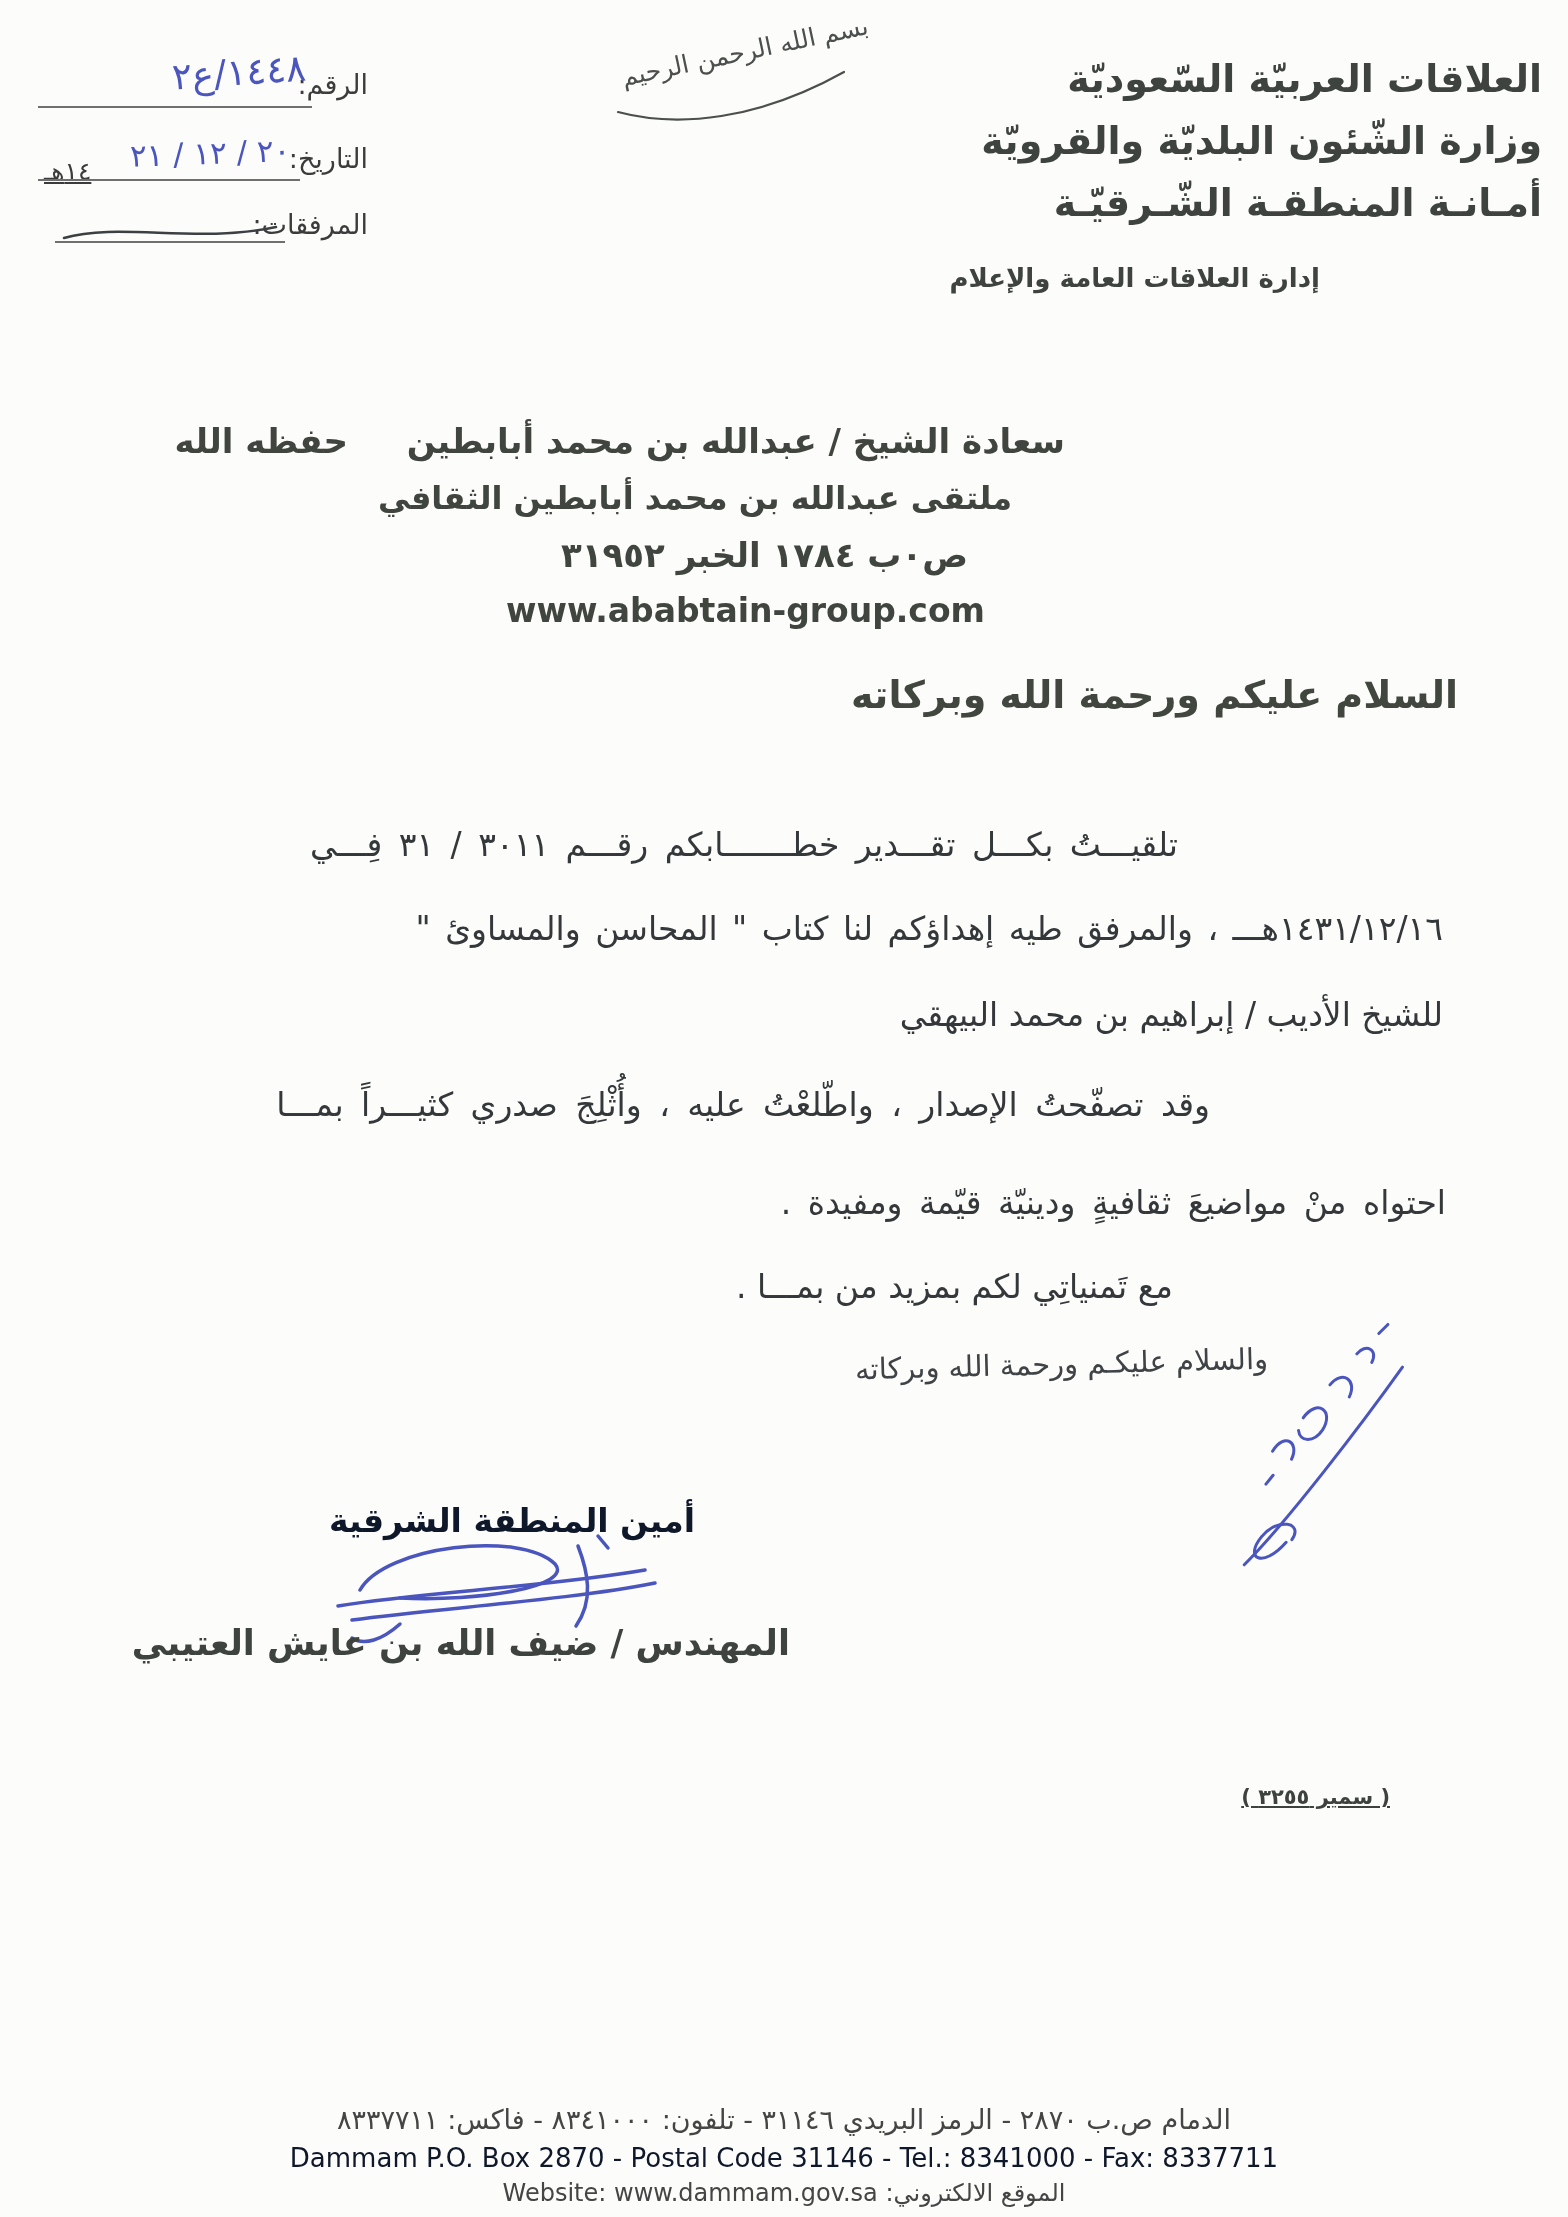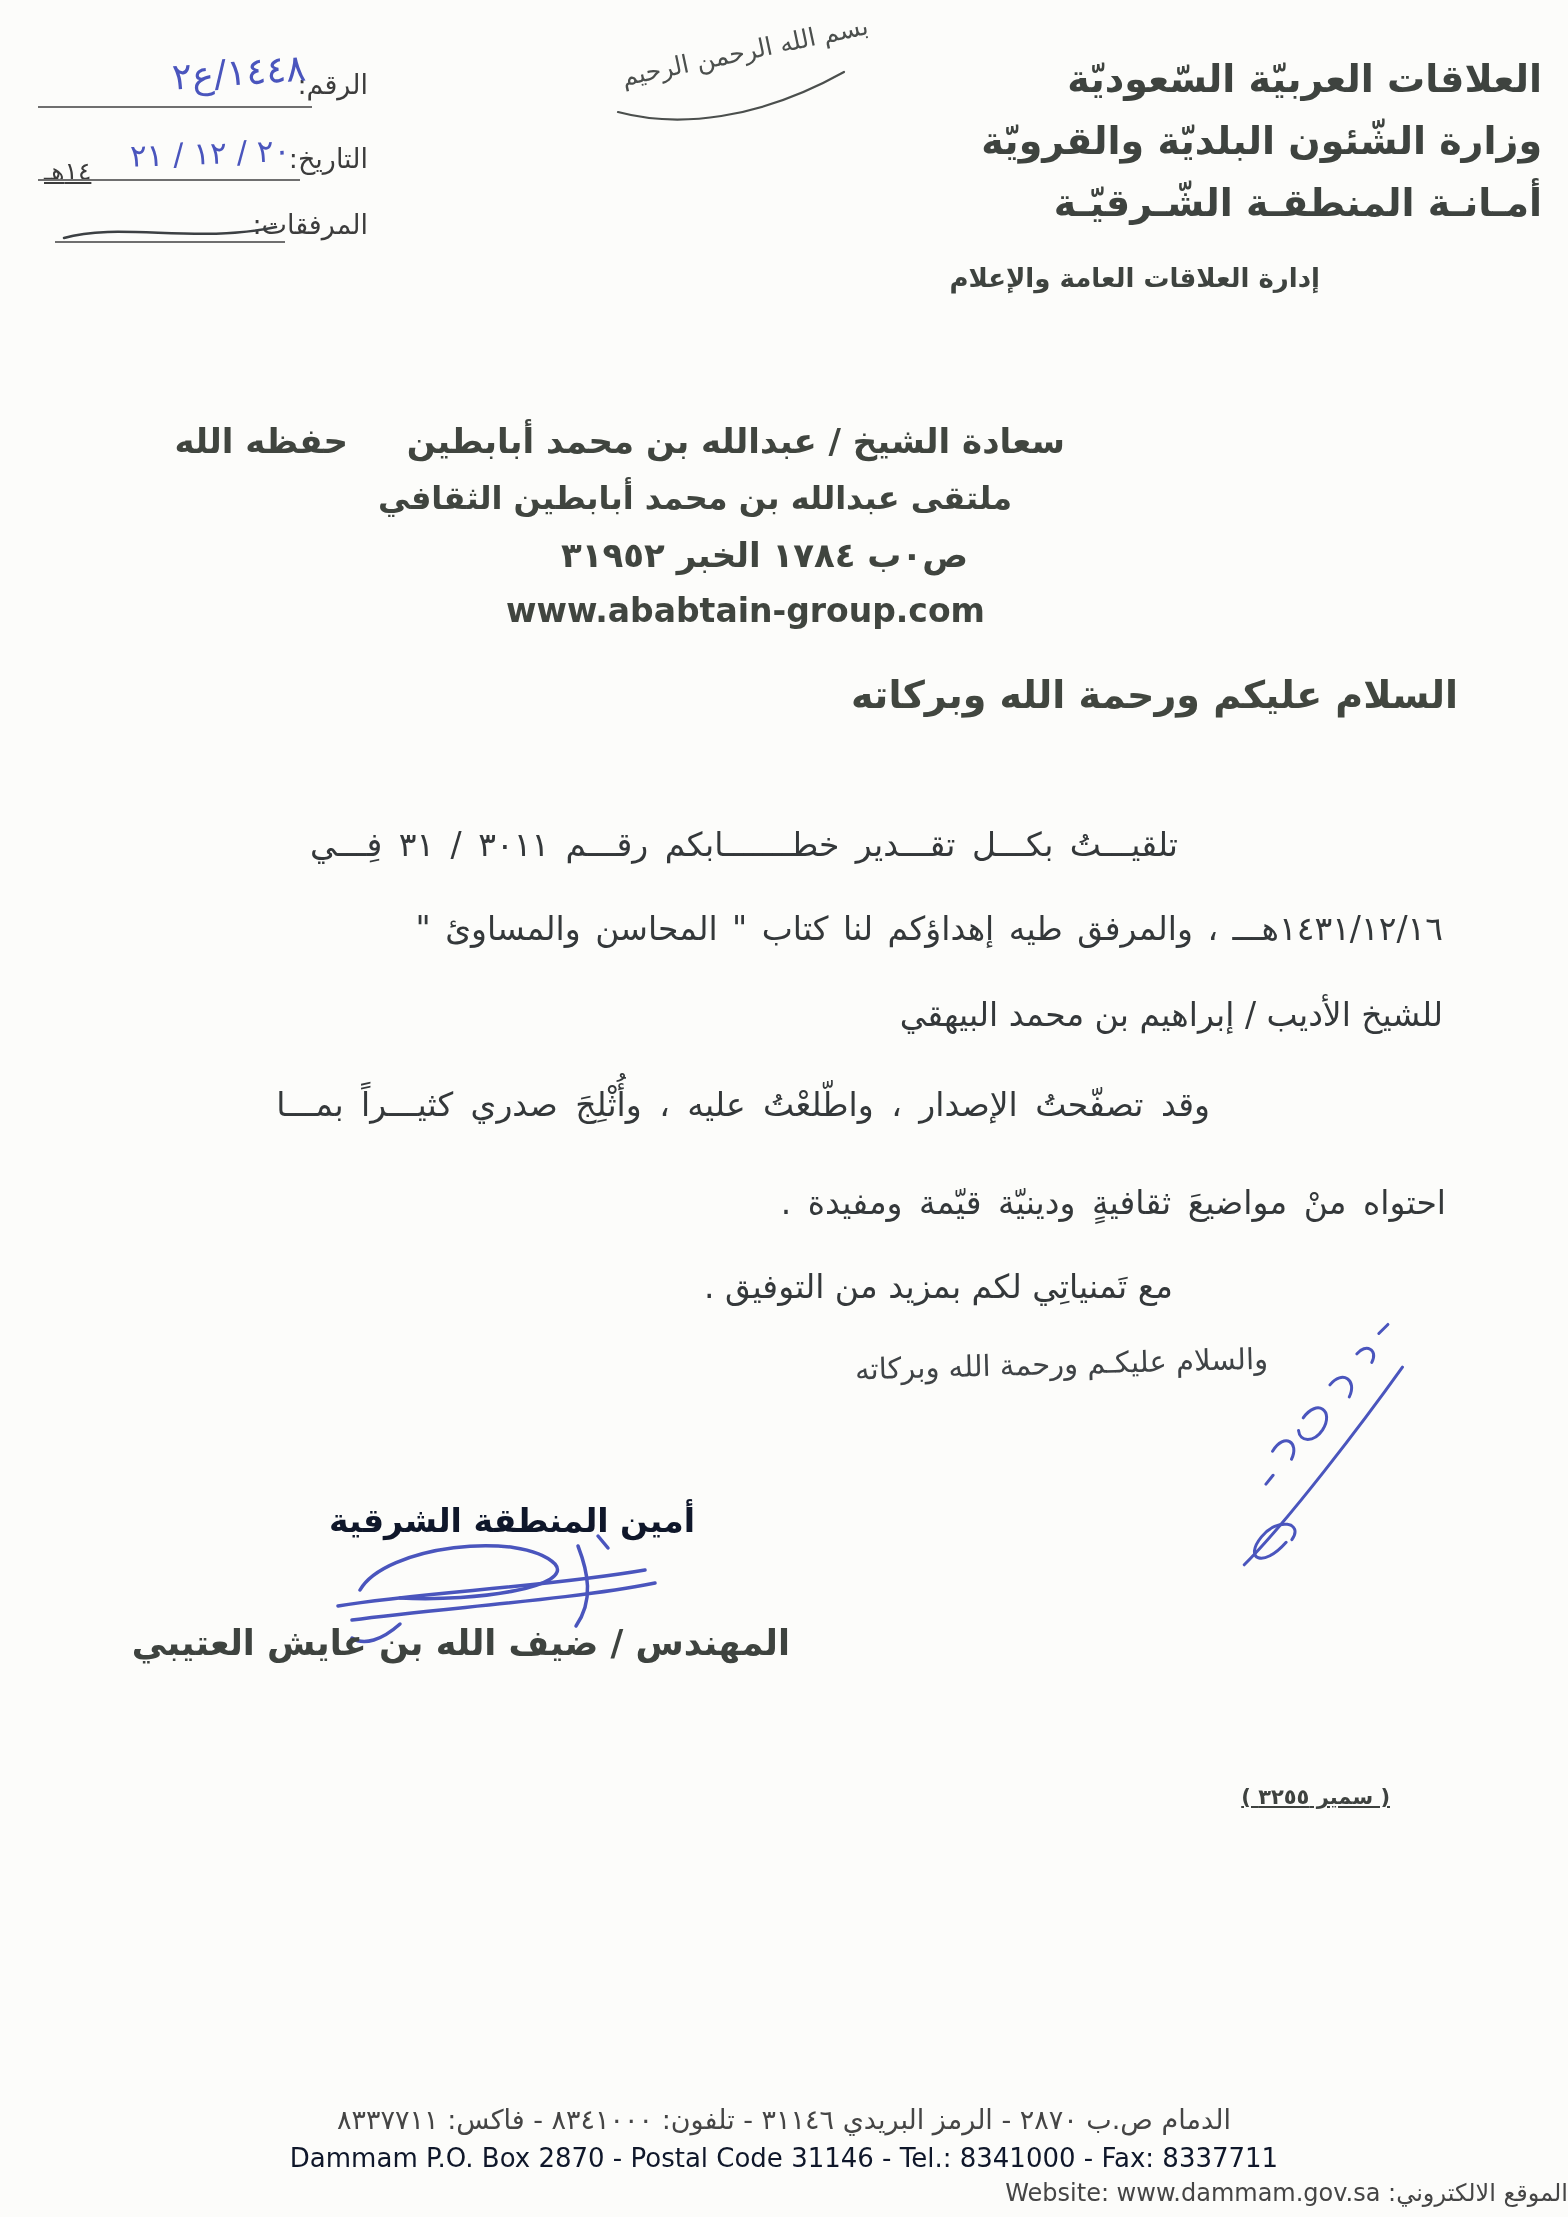--- a/index.html
+++ b/index.html
@@ -55,21 +55,21 @@
   <div class="abs bold" style="right:600px;top:534px;font-size:34px;color:#40453f;">ص٠ب ١٧٨٤ الخبر ٣١٩٥٢</div>
   <div class="abs bold latin" style="right:583px;top:590px;font-size:33px;color:#40453f;">www.ababtain-group.com</div>
 
   <div class="abs bold" style="right:110px;top:672px;font-size:38px;color:#41463f;">السلام عليكم ورحمة الله وبركاته</div>
 
   <div class="abs body-line" style="right:390px;top:824px;word-spacing:6px;">تلقيـــتُ بكـــل تقـــدير خطـــــــابكم رقـــم ٣٠١١ / ٣١ فِـــي</div>
   <div class="abs body-line" style="right:125px;top:908px;word-spacing:4px;">١٤٣١/١٢/١٦هـــ ، والمرفق طيه إهداؤكم لنا كتاب " المحاسن والمساوئ "</div>
   <div class="abs body-line" style="right:125px;top:994px;">للشيخ الأديب / إبراهيم بن محمد البيهقي</div>
   <div class="abs body-line" style="right:358px;top:1084px;word-spacing:7px;">وقد تصفّحتُ الإصدار ، واطّلعْتُ عليه ، وأُثْلِجَ صدري كثيـــراً بمـــا</div>
   <div class="abs body-line" style="right:122px;top:1182px;word-spacing:6px;">احتواه منْ مواضيعَ ثقافيةٍ ودينيّة قيّمة ومفيدة .</div>
-  <div class="abs body-line" style="right:395px;top:1266px;">مع تَمنياتِي لكم بمزيد من التوفيق .</div>
+  <div class="abs body-line" style="right:395px;top:1266px;">مع تَمنياتِي لكم بمزيد من بمـــا .</div>
   <div class="abs" style="right:300px;top:1346px;font-size:29px;color:#3f4346;transform:rotate(-1.5deg);">والسلام عليكـم ورحمة الله وبركاته</div>
 
   <svg class="abs" style="left:1215px;top:1328px;transform:rotate(-6deg);" width="215" height="250">
     <g fill="none" stroke="#4a55bd" stroke-width="3" stroke-linecap="round">
       <path d="M18,228 C65,190 150,100 196,48"></path>
       <path d="M62,210 C36,234 18,222 38,202 C56,184 82,192 68,208"></path>
       <path d="M58,118 C72,100 86,112 76,128"></path>
       <path d="M92,88 C108,70 124,84 110,102 C100,114 86,112 86,100"></path>
       <path d="M122,58 C136,44 150,56 140,72"></path>
       <path d="M152,30 C162,20 174,28 166,40"></path>
@@ -88,18 +88,18 @@
       <path d="M268,8 L278,20"></path>
       <path d="M70,96 C52,112 34,118 22,110"></path>
     </g>
   </svg>
   <div class="abs bold" style="right:778px;top:1622px;font-size:35px;color:#3e433f;">المهندس / ضيف الله بن عايش العتيبي</div>
 
   <div class="abs bold" style="right:178px;top:1784px;font-size:21px;color:#3e423f;text-decoration:underline;">( سمير ٣٢٥٥ )</div>
 
   <div class="abs" style="left:0;top:2103px;width:100%;text-align:center;font-size:27px;color:#454545;">الدمام ص.ب ٢٨٧٠ - الرمز البريدي ٣١١٤٦ - تلفون: ٨٣٤١٠٠٠ - فاكس: ٨٣٣٧٧١١</div>
   <div class="abs latin" style="left:0;top:2142px;width:100%;text-align:center;font-size:26px;color:#0f172a;">Dammam P.O. Box 2870 - Postal Code 31146 - Tel.: 8341000 - Fax: 8337711</div>
-  <div class="abs" style="left:0;top:2178px;width:100%;text-align:right;font-size:24px;color:#454545;">
+  <div class="abs" style="left:0;top:2178px;width:100%;text-align:center;font-size:24px;color:#454545;">
     <span>الموقع الالكتروني:</span>
     <span class="latin" style="direction:ltr;unicode-bidi:embed;">Website: www.dammam.gov.sa</span>
   </div>
 
 </div>
 
 </body></html>

